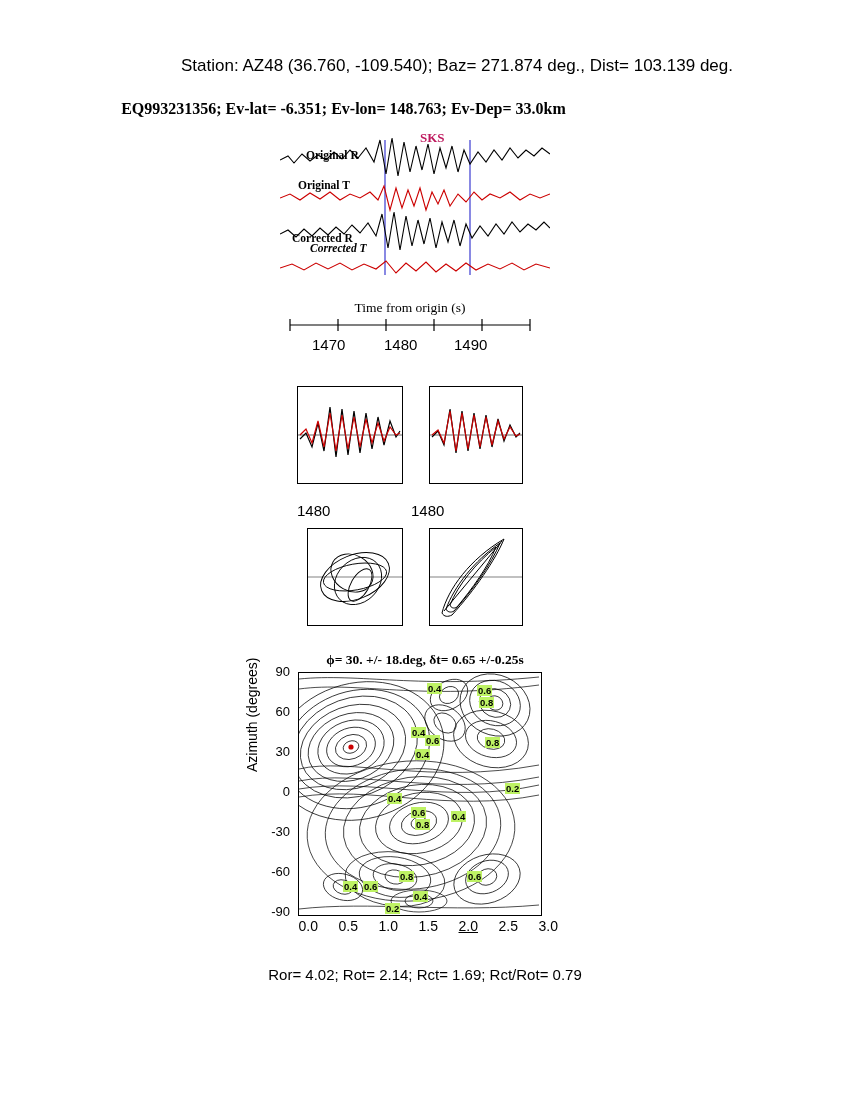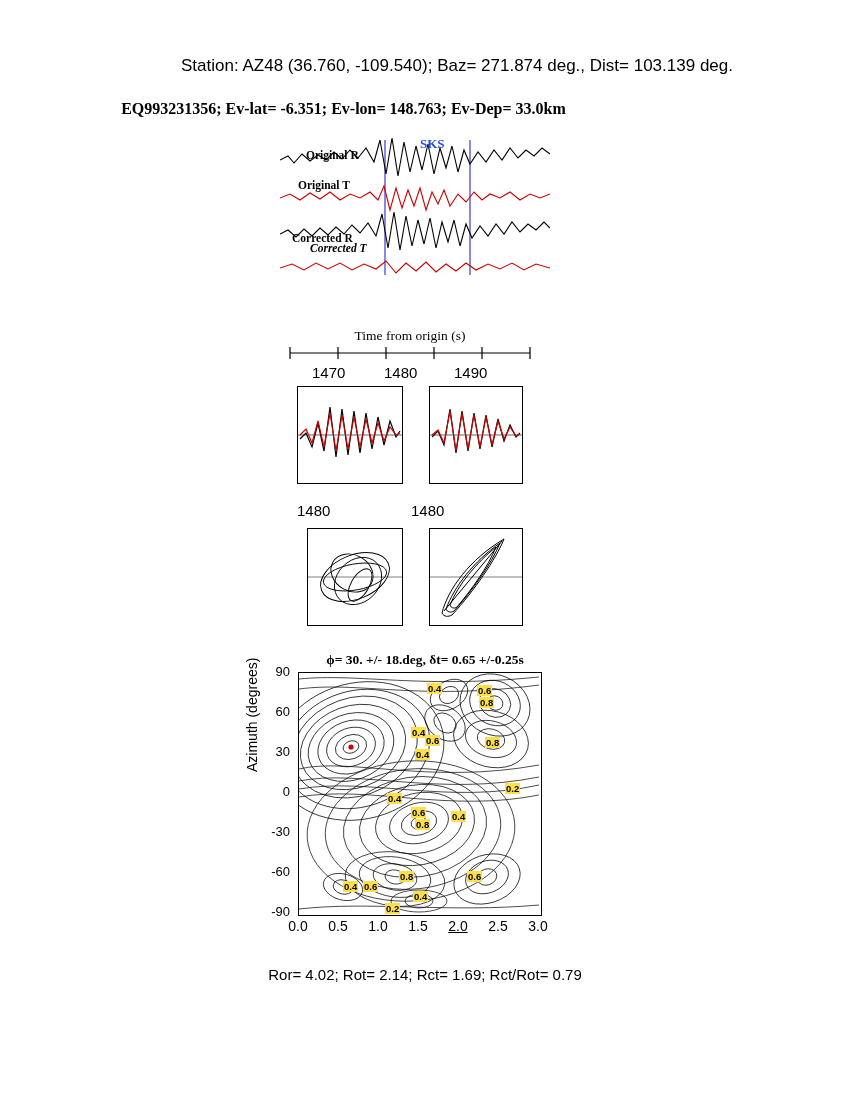--- a/index.html
+++ b/index.html
@@ -23,26 +23,26 @@
     font-size:16px;font-weight:bold;font-family:"Liberation Serif", serif;
   }
 
   
   #waveform-panel{top:130px;left:280px;width:270px;height:160px;}
   .wf-label{
     position:absolute;font-size:11.5px;font-weight:bold;
     font-family:"Liberation Serif", serif;white-space:nowrap;
   }
   #sks-label{
-    position:absolute;color:#1d4ed8;font-size:13px;font-weight:bold;
-    font-family:"Liberation Serif", serif;top:6px;left:140px;
-  }
-
-  
-  #time-axis-wrap{top:300px;left:280px;width:260px;height:60px;margin-top:28px;}
+    position:absolute;color:#be185d;font-size:13px;font-weight:bold;
+    font-family:"Liberation Serif", serif;top:0px;left:140px;
+  }
+
+  
+  #time-axis-wrap{top:300px;left:280px;width:260px;height:60px;}
   #time-axis-title{
     position:absolute;top:0px;left:0;width:260px;text-align:center;
     font-size:13.5px;font-family:"Liberation Serif", serif;
   }
   .tick-label{
     position:absolute;font-size:15px;font-family:"Liberation Sans", sans-serif;
   }
 
   
   .small-box{
@@ -67,25 +67,25 @@
   }
   #xlabel-lag{
     position:absolute;top:258px;left:0;width:290px;text-align:center;
     font-size:14px;font-weight:bold;font-family:"Liberation Sans", sans-serif;
   }
   .ytick{
     position:absolute;right:0;font-size:13px;text-align:right;
     font-family:"Liberation Sans", sans-serif;
   }
   .xtick{
-    position:absolute;font-size:14px;text-align:center;width:40px;
+    position:absolute;font-size:14px;text-align:right;width:40px;
     font-family:"Liberation Sans", sans-serif;
   }
   .clab{
-    position:absolute;font-size:9.5px;font-weight:bold;background:#fde047;
+    position:absolute;font-size:9.5px;font-weight:bold;background:#bef264;
     padding:0 1px;font-family:"Liberation Sans", sans-serif;
   }
 
   
   #footer-line{
     top:966px;left:0;width:850px;text-align:center;
     font-size:15px;font-family:"Liberation Sans", sans-serif;
   }
 </style>
 </head>

